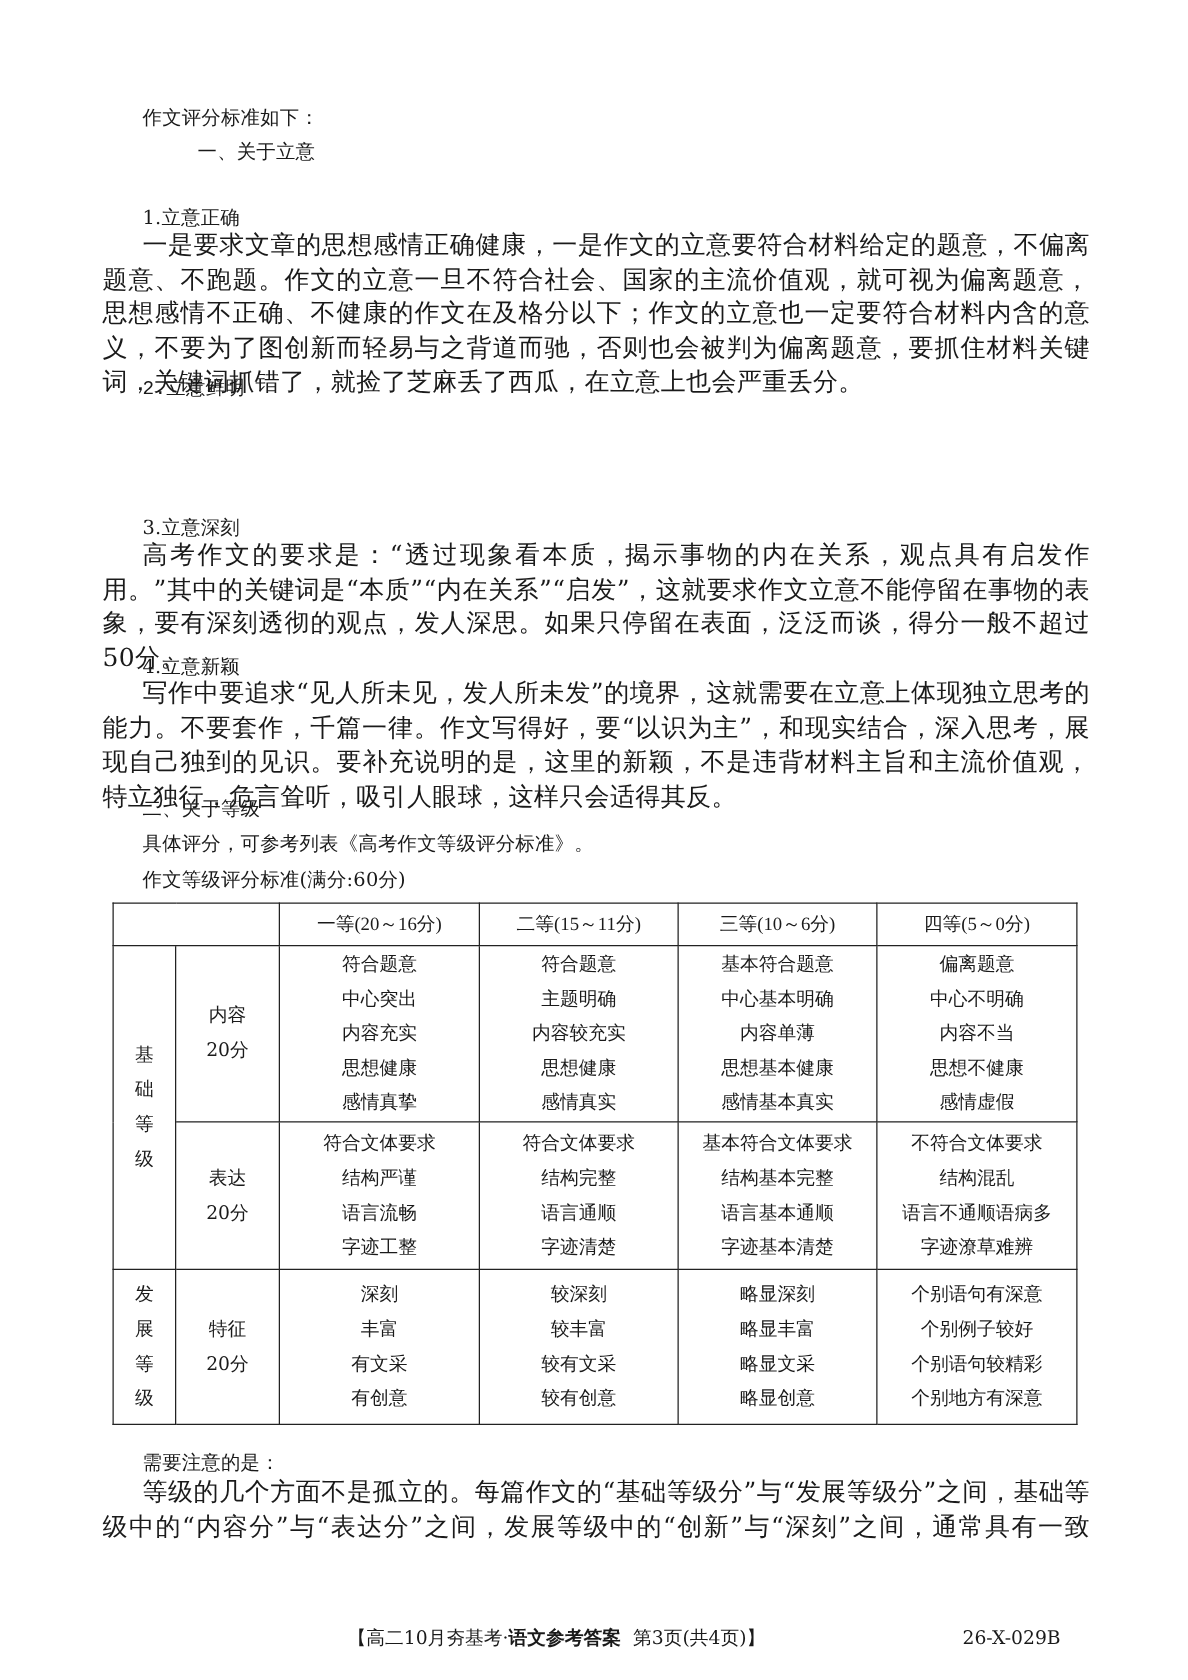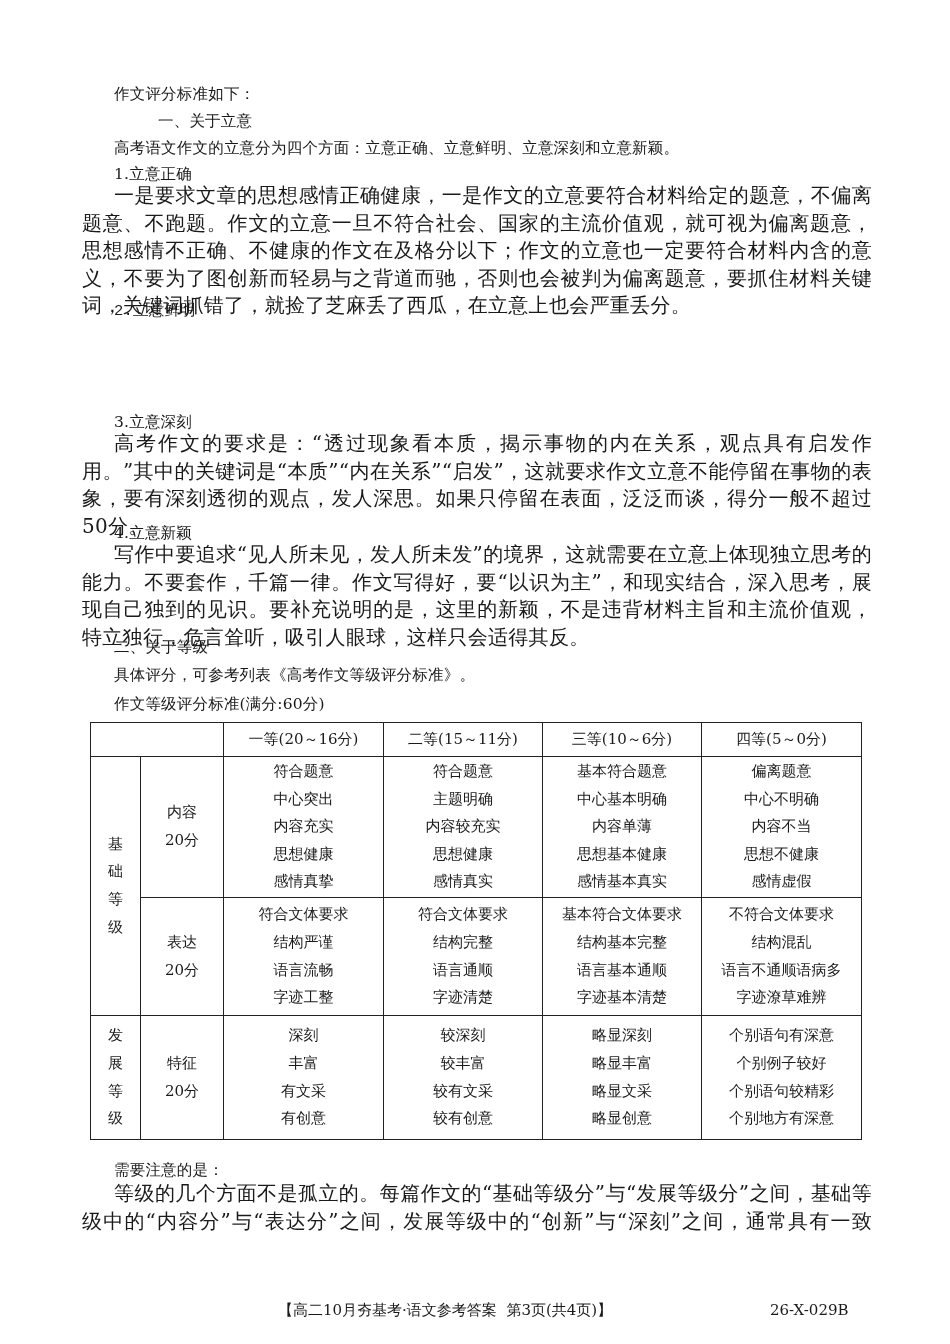--- a/index.html
+++ b/index.html
@@ -8,34 +8,33 @@
     font-family: "DejaVu Serif", "Liberation Serif", serif; color:#1a1a1a;
   }
   .page { position:absolute; left:0; top:4px; width:950px; height:1344px; }
   .line { position:absolute; font-size:15.5px; line-height:20px; white-space:nowrap; letter-spacing:0.2px; }
   .para { position:absolute; left:82px; width:790px; font-size:20px; line-height:27.5px; text-align:justify; text-indent:32px; letter-spacing:0.3px; }
   table.grade {
     position:absolute; left:90px; top:718px; width:771px; border-collapse:collapse;
     font-size:15px; table-layout:fixed;
   }
   table.grade td { border:1.5px solid #222; text-align:center; vertical-align:middle; padding:0; }
-  table.grade .hdr td { height:33px; }
+  table.grade .hdr td { height:33px;font-family:Liberation Serif, serif; }
   table.grade .cell-lines div { line-height:27.6px; }
   .vert div { line-height:27.6px; }
   .footer { position:absolute; top:1297px; font-size:15px; white-space:nowrap; }
-  .bold { font-weight:normal; }
+  .bold { font-weight:bold; }
 </style>
 </head>
 <body>
 
 <div class="page">
 
   <div class="line" style="left:114px; top:80px;">作文评分标准如下：</div>
   <div class="line" style="left:114px; top:107px;margin-left:44px;">一、关于立意</div>
-  <div class="line" style="left:114px; top:134px;">高考语文作文的立意分为四个方面：立意正确、立意鲜明、立意深刻和立意新颖。</div>
 
   <div class="line" style="left:114px; top:160px;">1.立意正确</div>
   <div class="para" style="top:178px;">一是要求文章的思想感情正确健康，一是作文的立意要符合材料给定的题意，不偏离题意、不跑题。作文的立意一旦不符合社会、国家的主流价值观，就可视为偏离题意，思想感情不正确、不健康的作文在及格分以下；作文的立意也一定要符合材料内含的意义，不要为了图创新而轻易与之背道而驰，否则也会被判为偏离题意，要抓住材料关键词，关键词抓错了，就捡了芝麻丢了西瓜，在立意上也会严重丢分。</div>
 
   <div class="line" style="left:114px; top:297px;font-family:Liberation Mono, monospace;">2.立意鲜明</div>
 
   <div class="line" style="left:114px; top:408px;">3.立意深刻</div>
   <div class="para" style="top:426px;">高考作文的要求是：“透过现象看本质，揭示事物的内在关系，观点具有启发作用。”其中的关键词是“本质”“内在关系”“启发”，这就要求作文立意不能停留在事物的表象，要有深刻透彻的观点，发人深思。如果只停留在表面，泛泛而谈，得分一般不超过50分。</div>
 
   <div class="line" style="left:114px; top:519px;text-align:center;">4.立意新颖</div>

